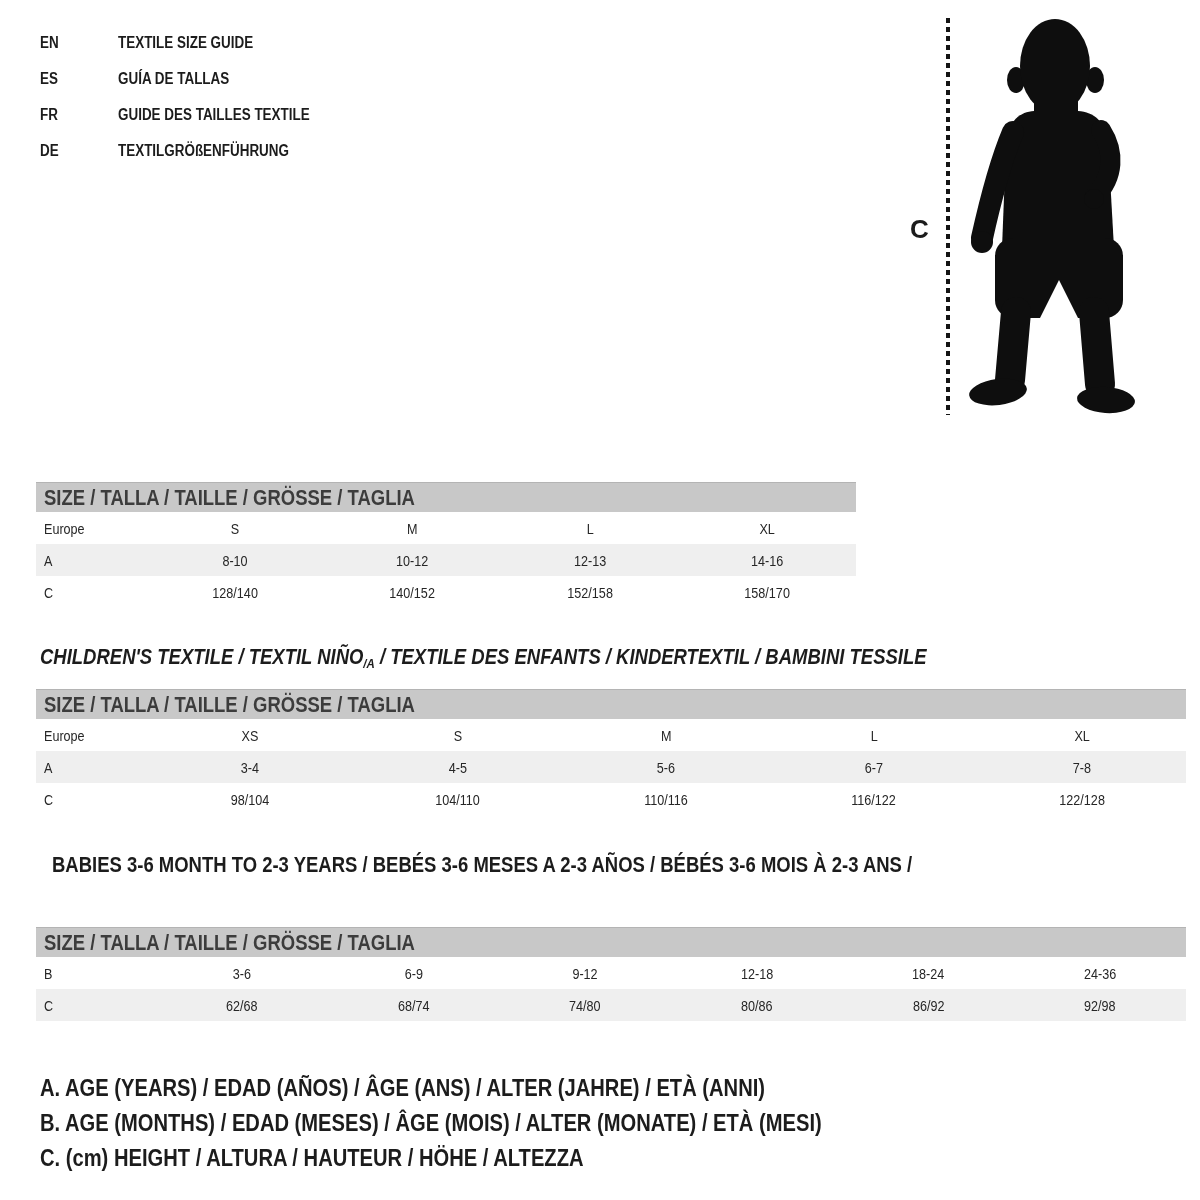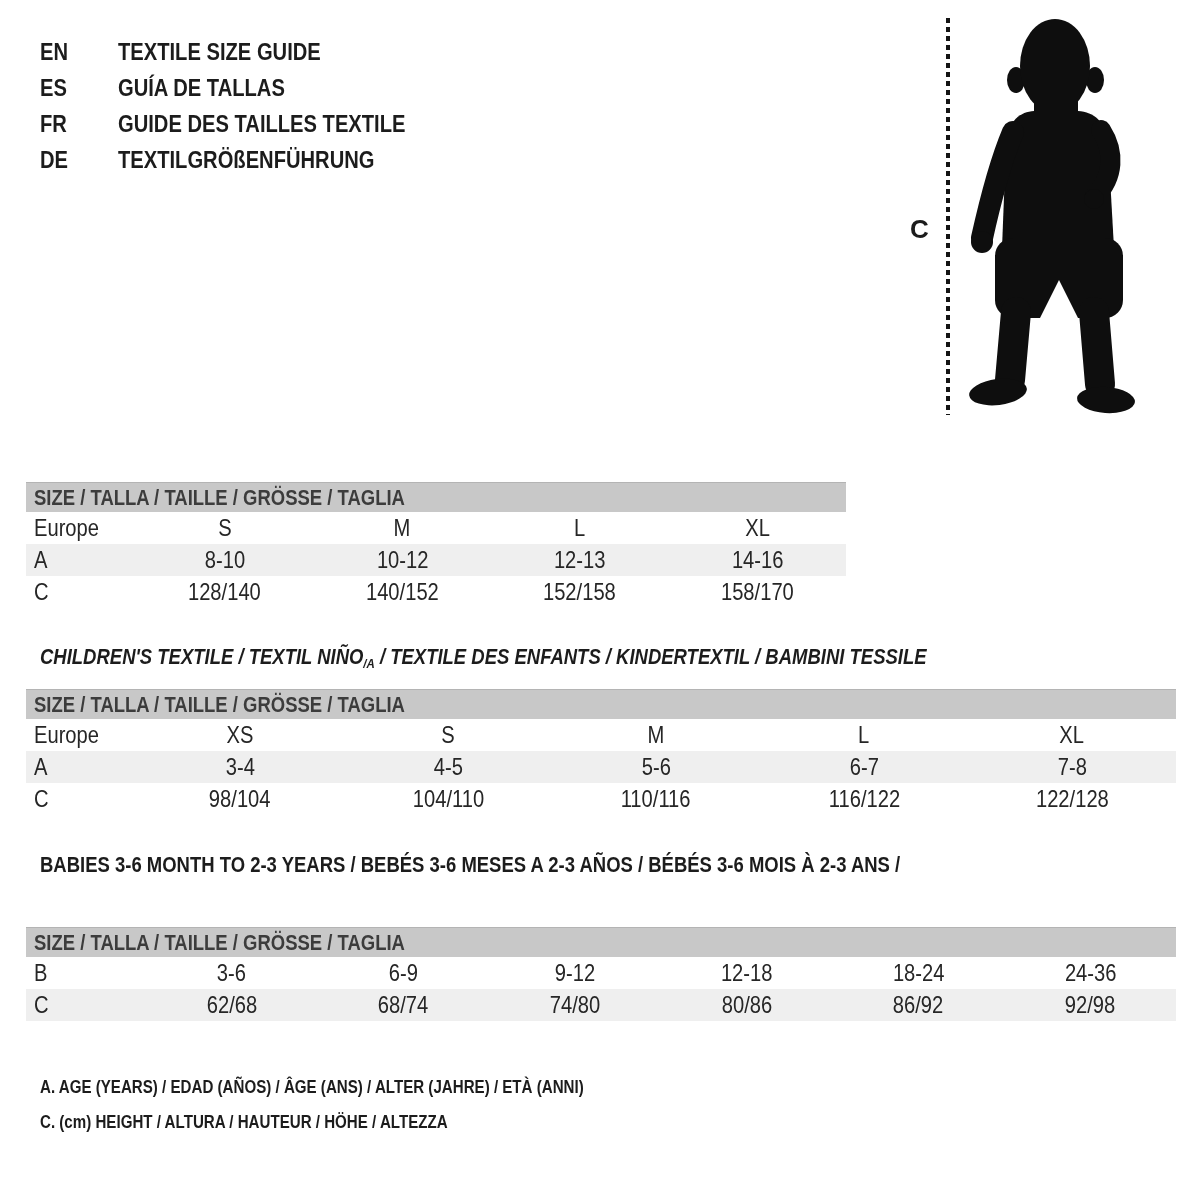--- a/index.html
+++ b/index.html
@@ -8,53 +8,53 @@
     background:#ffffff; overflow:hidden;
     font-family:"Liberation Sans","DejaVu Sans",sans-serif;
     color:#1c1c1c;
   }
   
   .cnd { display:inline-block; transform:scaleX(0.84); transform-origin:50% 50%; white-space:nowrap; }
   .cnd-l { transform-origin:0 50%; }
 
   
   .lang-block { position:absolute; left:40px; top:34px; }
-  .lang-row { display:flex; height:36px; align-items:center; font-weight:bold; font-size:24px; }
+  .lang-row { display:flex; height:36px; font-weight:bold; font-size:16px; }
   .lang-code { width:78px; flex:0 0 78px; }
 
   
   .dash-line {
     position:absolute; left:946px; top:18px; width:4px; height:397px;
     background:repeating-linear-gradient(to bottom,#141414 0 5px,transparent 5px 9px);
   }
   .c-label { position:absolute; left:910px; top:214px; font-weight:bold; font-size:26px; }
   .toddler { position:absolute; left:968px; top:16px; }
 
   
   .sec-title { position:absolute; left:40px; font-weight:bold; font-size:22px; line-height:30px; }
   .sub-a { font-size:0.62em; vertical-align:-0.28em; }
 
   
-  .tbl { position:absolute; left:26px; }
+  .tbl { position:absolute; left:36px; }
   .banner {
     height:30px; background:#c8c8c8; border-top:1px solid #b4b4b4; box-sizing:border-box;
     display:flex; align-items:center; padding-left:8px;
     color:#3c3c3c; font-weight:bold; font-size:22px;
   }
-  .trow { display:flex; height:32px; align-items:center; font-size:24px; color:#262626; }
+  .trow { display:flex; height:32px; align-items:center; font-size:15px; color:#262626; }
   .trow.alt { background:#efefef; }
   .cell { text-align:center; }
   .cell.label { text-align:left; padding-left:8px; box-sizing:border-box; }
   .cols4 .cell.label, .cols5 .cell.label { width:110px; flex:0 0 110px; }
   .cols6 .cell.label { width:120px; flex:0 0 120px; }
   .cell.val { flex:1 1 0; }
 
   
   .legend { position:absolute; left:40px; top:1070px; }
-  .legend-line { height:35px; display:flex; align-items:center; font-weight:bold; font-size:18px; }
+  .legend-line { height:35px; display:flex; align-items:center; font-weight:bold; font-size:24px; }
 </style>
 </head>
 <body>
 
 <div class="page">
 
   <div class="lang-block">
     <div class="lang-row">
       <span class="lang-code"><span class="cnd cnd-l">EN</span></span>
       <span class="cnd cnd-l">TEXTILE SIZE GUIDE</span>
@@ -148,21 +148,21 @@
     <div class="trow">
       <div class="cell label"><span class="cnd cnd-l">C</span></div>
       <div class="cell val"><span class="cnd">98/104</span></div>
       <div class="cell val"><span class="cnd">104/110</span></div>
       <div class="cell val"><span class="cnd">110/116</span></div>
       <div class="cell val"><span class="cnd">116/122</span></div>
       <div class="cell val"><span class="cnd">122/128</span></div>
     </div>
   </div>
 
-  <div class="sec-title" style="top:850px;">
+  <div class="sec-title" style="top:850px;margin-left:12px;">
     <div><span class="cnd cnd-l">BABIES 3-6 MONTH TO 2-3 YEARS / BEBÉS 3-6 MESES A 2-3 AÑOS / BÉBÉS 3-6 MOIS À 2-3 ANS /</span></div>
   </div>
   <div class="tbl cols6" style="top:927px; width:1150px;">
     <div class="banner">
       <span class="cnd cnd-l">SIZE / TALLA / TAILLE / GRÖSSE / TAGLIA</span>
     </div>
     <div class="trow">
       <div class="cell label"><span class="cnd cnd-l">B</span></div>
       <div class="cell val"><span class="cnd">3-6</span></div>
       <div class="cell val"><span class="cnd">6-9</span></div>
@@ -180,17 +180,20 @@
       <div class="cell val"><span class="cnd">86/92</span></div>
       <div class="cell val"><span class="cnd">92/98</span></div>
     </div>
   </div>
 
   <div class="legend">
     <div class="legend-line">
         <span class="cnd cnd-l">A. AGE (YEARS) / EDAD (AÑOS) / ÂGE (ANS) / ALTER (JAHRE) / ETÀ (ANNI)</span>
       </div>
     <div class="legend-line">
+        <span class="cnd cnd-l">B. AGE (MONTHS) / EDAD (MESES) / ÂGE (MOIS) / ALTER (MONATE) / ETÀ (MESI)</span>
+      </div>
+    <div class="legend-line">
         <span class="cnd cnd-l">C. (cm) HEIGHT / ALTURA / HAUTEUR / HÖHE / ALTEZZA</span>
       </div>
   </div>
 
 </div>
 
 </body></html>

